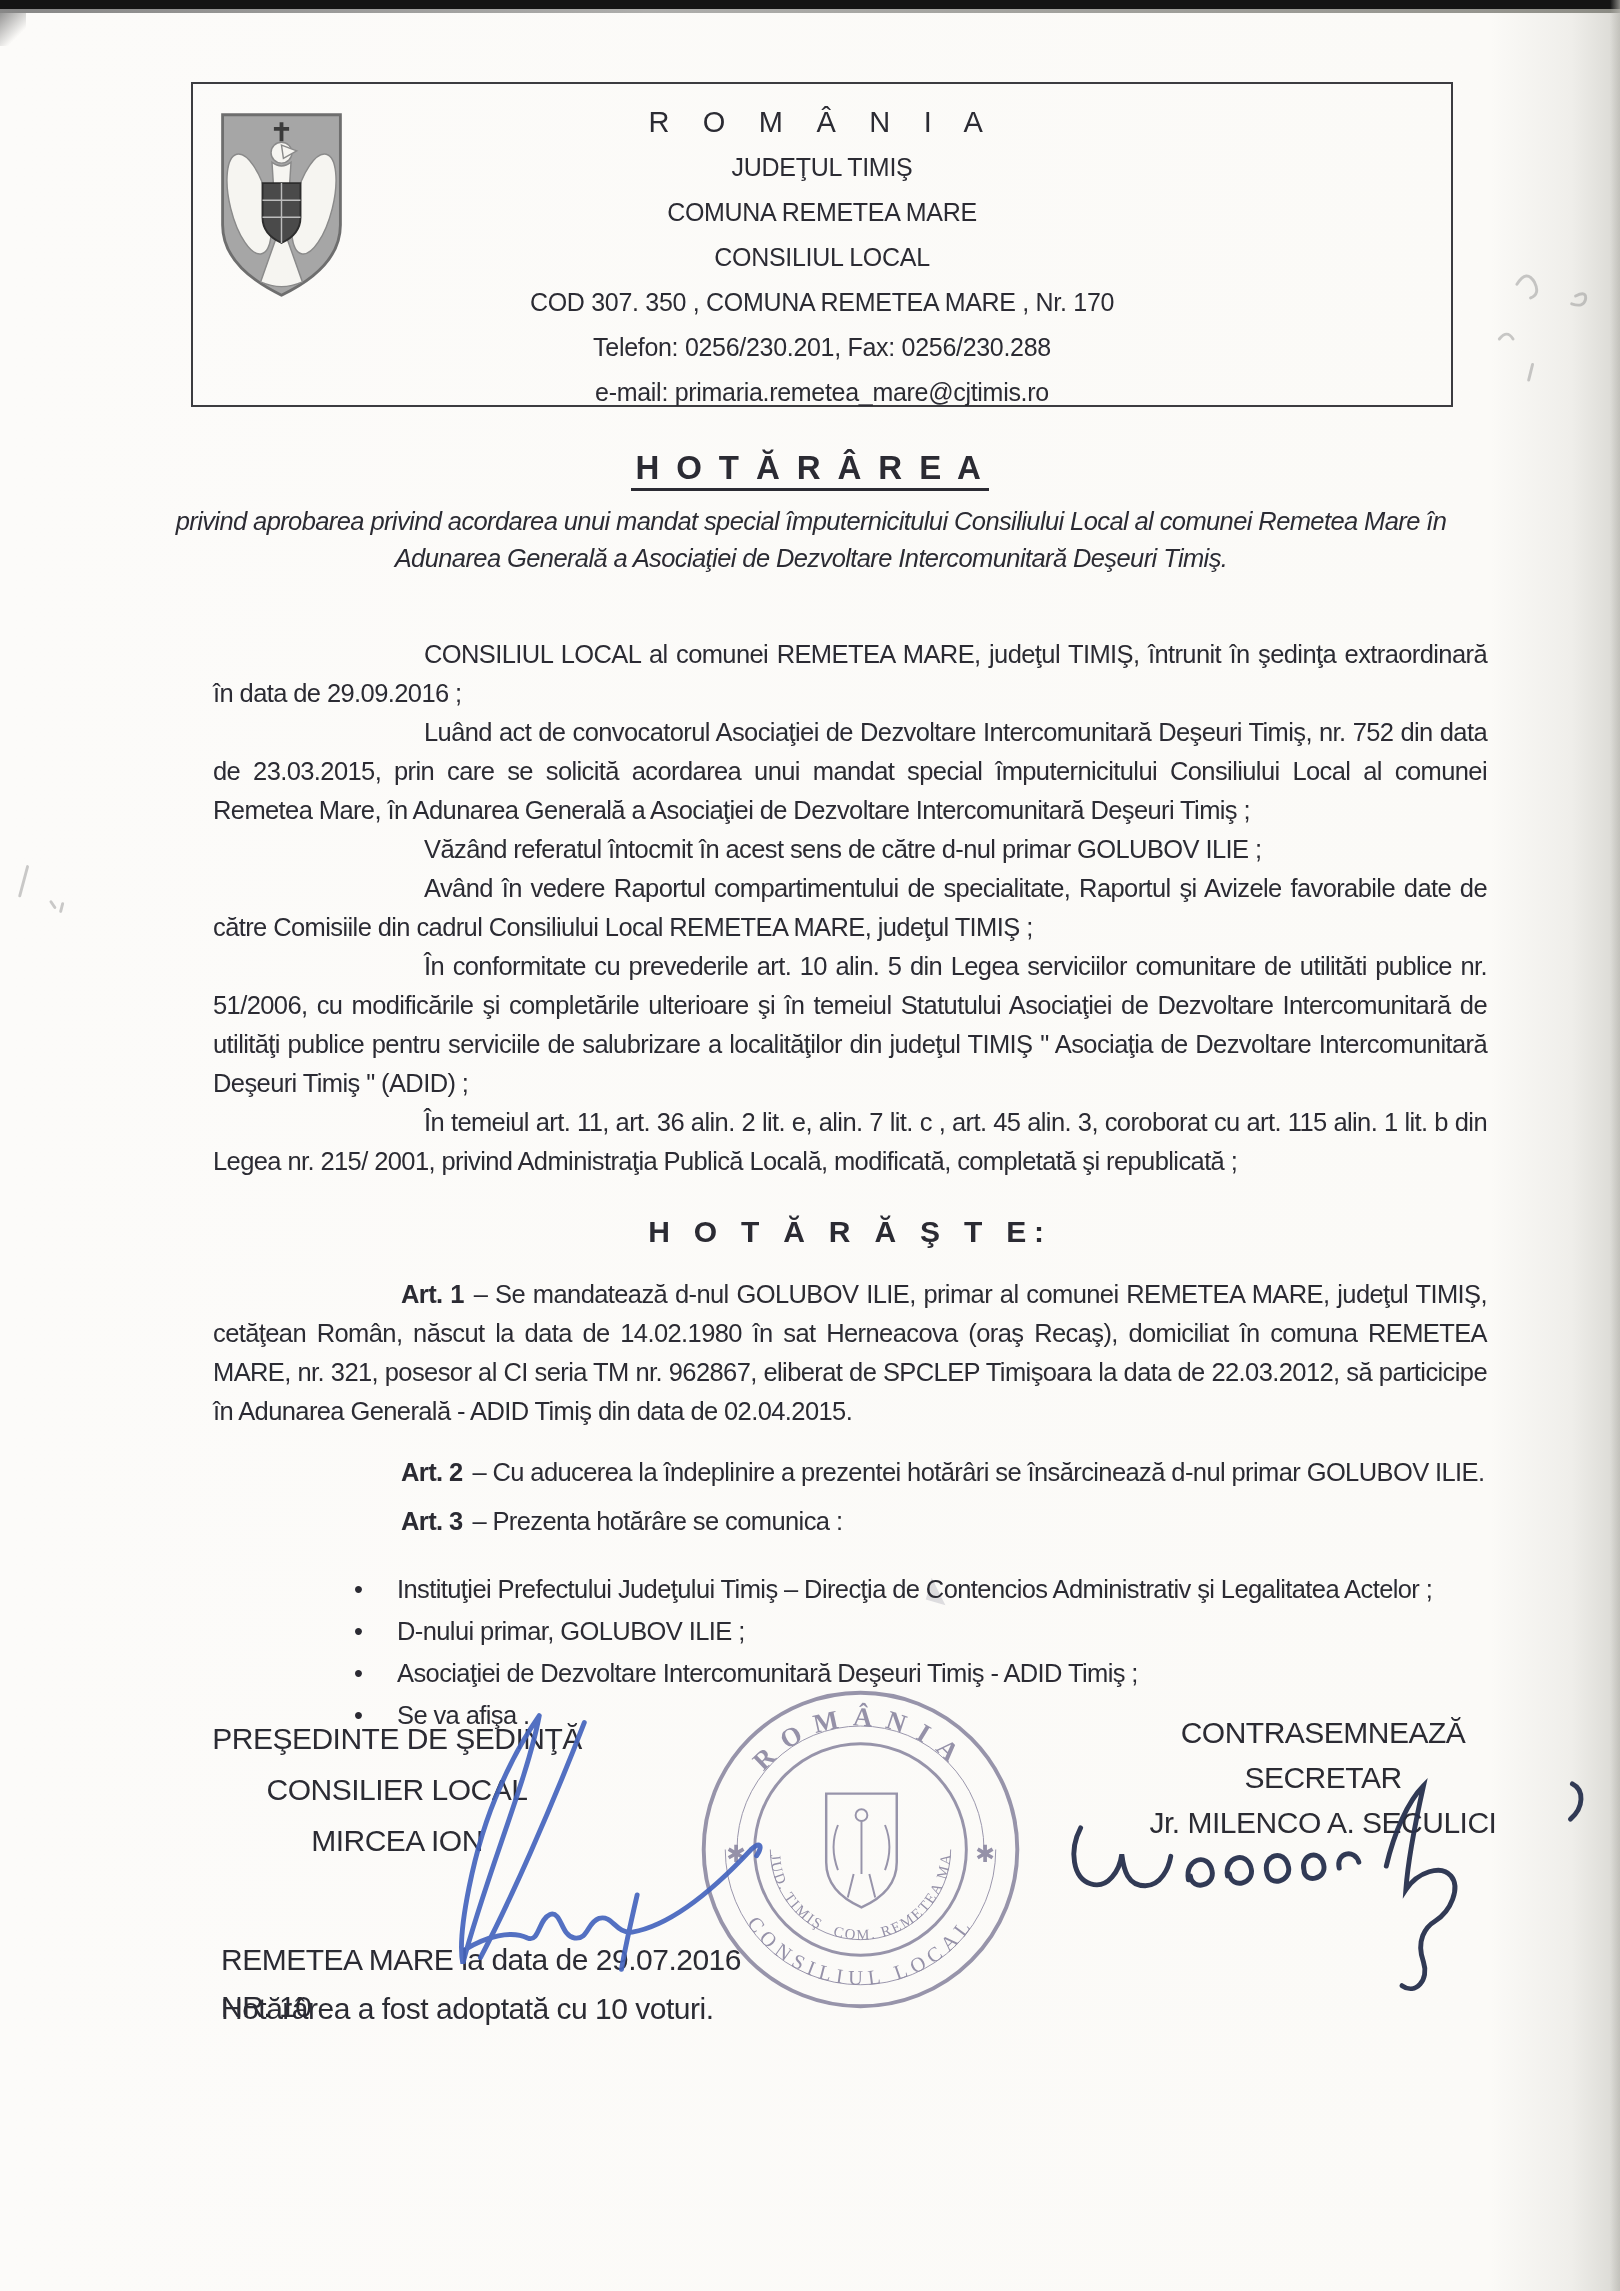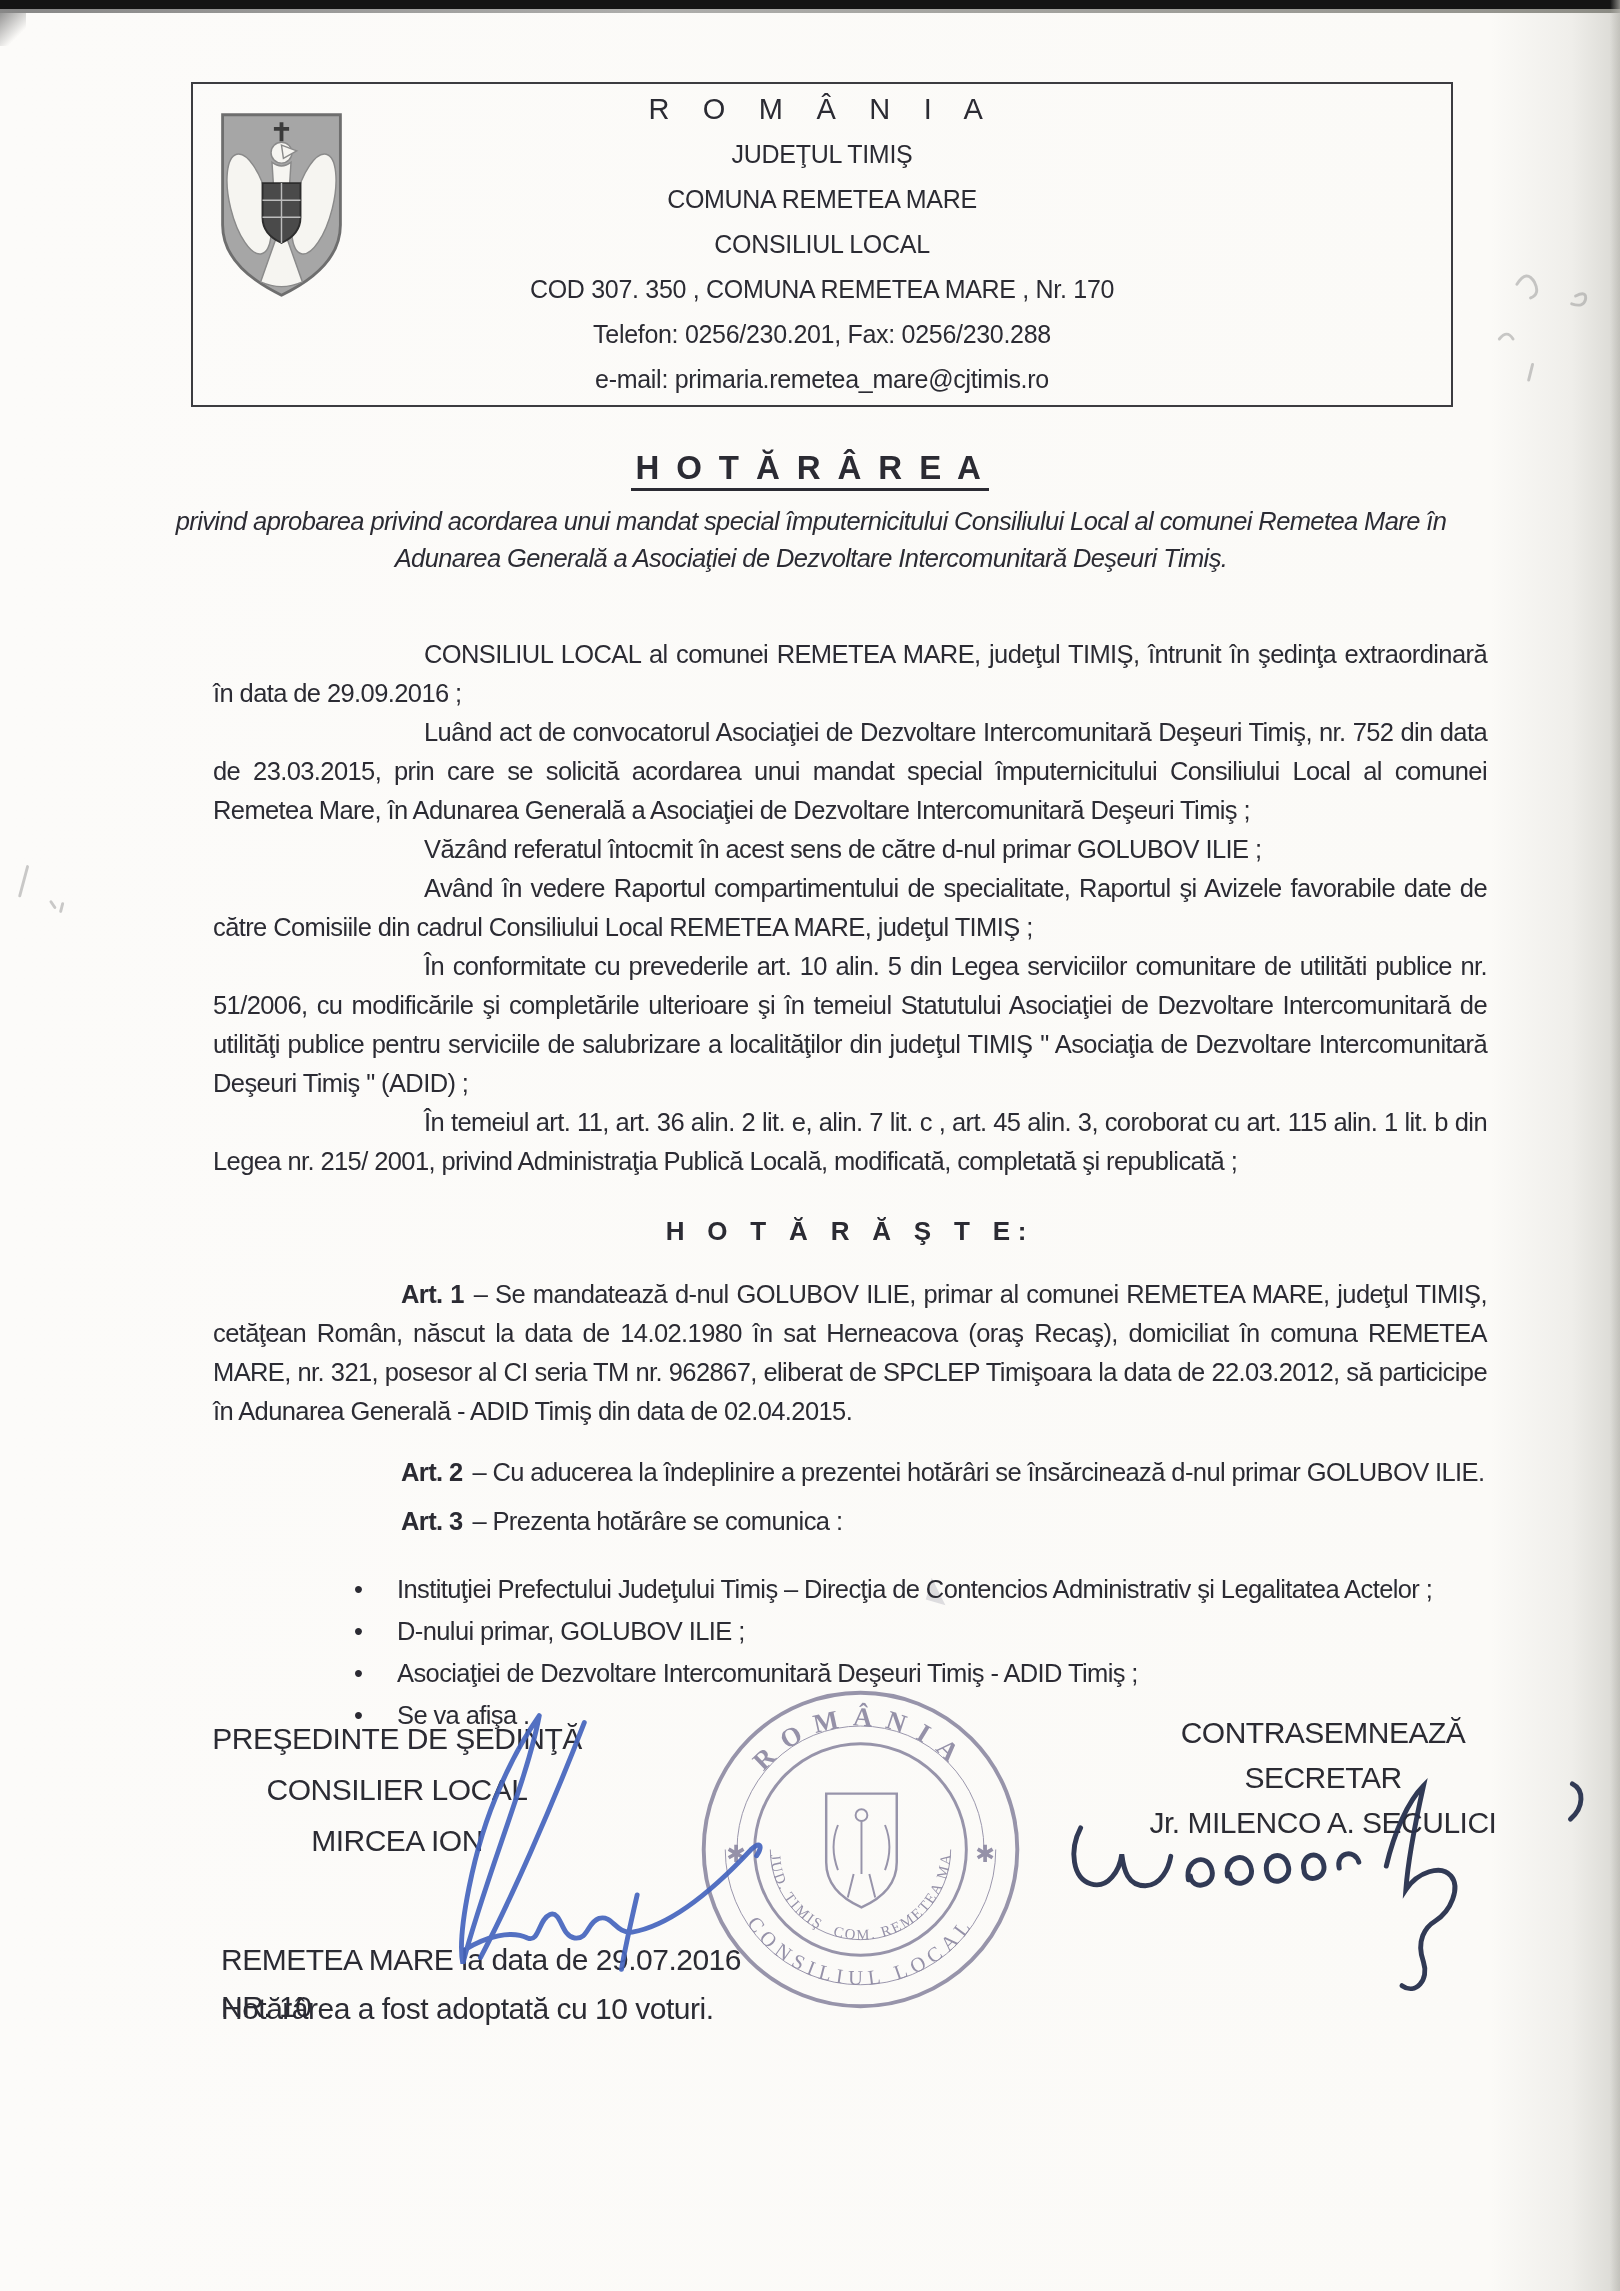--- a/index.html
+++ b/index.html
@@ -8,34 +8,34 @@
     background:linear-gradient(90deg,#fcfbf9 0%,#fbfaf7 92%,#efeeea 97%,#d9d8d3 100%);
     font-family:"Liberation Sans",sans-serif;color:#2b2b33;overflow:hidden;
   }
   
   .scan-top{position:absolute;left:0;top:0;width:100%;height:8.8px;background:#141414;}
   .scan-top2{position:absolute;left:0;top:8.8px;width:100%;height:3.9px;background:linear-gradient(90deg,#6a6a6a,#9a9a98 40%,#77776f);opacity:.8;}
   .scan-corner{position:absolute;left:0;top:12.7px;width:25.5px;height:33px;background:linear-gradient(135deg,#555 0%,transparent 70%);opacity:.6;}
   .scan-right{position:absolute;right:0;top:0;width:9.8px;height:100%;background:linear-gradient(90deg,transparent,#b9b8b2);opacity:.7;}
 
   
-  .header-box{position:absolute;left:191px;top:82px;width:1262px;height:325px;border:2.9px solid #3c3c40;box-sizing:border-box;text-align:center;padding-top:3px;}
+  .header-box{position:absolute;left:191px;top:82px;width:1262px;height:325px;border:2.9px solid #3c3c40;box-sizing:border-box;text-align:center;padding-top:16px;}
   .emblem{position:absolute;left:21.6px;top:23.5px;width:133px;height:192px;}
   .h-line{font-size:25px;line-height:45px;letter-spacing:-0.3px;}
   .h-country{font-size:29px;letter-spacing:12.7px;line-height:45px;}
 
   
   .doc-title{position:absolute;left:0;top:449px;width:100%;text-align:center;font-size:33px;font-weight:bold;}
   .doc-title span{border-bottom:3.9px solid #2b2b33;padding:0 3.9px 2px 3.9px;letter-spacing:3.9px;}
   .doc-subtitle{position:absolute;left:163px;top:503px;width:1296px;text-align:center;font-size:25.5px;line-height:37px;letter-spacing:-0.6px;font-style:italic;}
 
   
   .body-flow{position:absolute;left:213px;top:635px;width:1274px;font-size:25.5px;line-height:39px;letter-spacing:-0.6px;text-align:justify;}
   .body-flow p{margin:0;text-indent:211px;}
-  .res-heading{margin-top:31px !important;text-indent:0 !important;text-align:center;font-weight:bold;font-size:26px;letter-spacing:7.8px;}
+  .res-heading{margin-top:31px !important;text-indent:0 !important;text-align:center;font-weight:bold;font-size:30px;letter-spacing:7.8px;}
   .art{text-indent:188px !important;}
   .art-1{margin-top:23.5px !important;}
   .art-2{margin-top:22.5px !important;}
   .art-3{margin-top:9.8px !important;}
   .art-lead{margin-right:9.8px;}
   .dist{list-style:none;margin:27.4px 0 0 0;padding:0 0 0 184px;}
   .dist li{position:relative;line-height:42px;text-align:left;}
   .dist li::before{content:"•";position:absolute;left:-43px;top:0;font-size:25.5px;}
 
   

